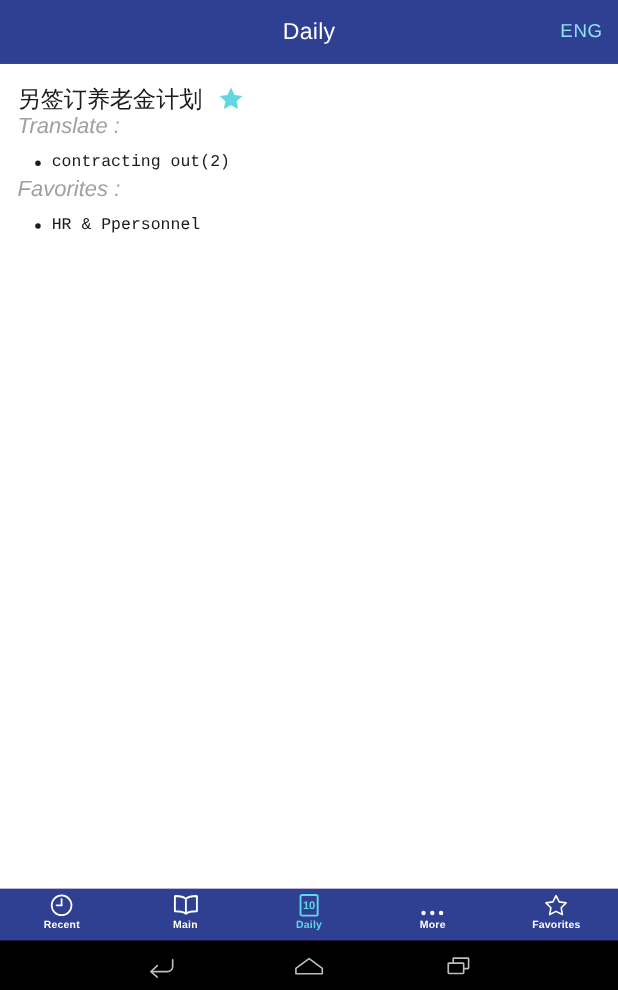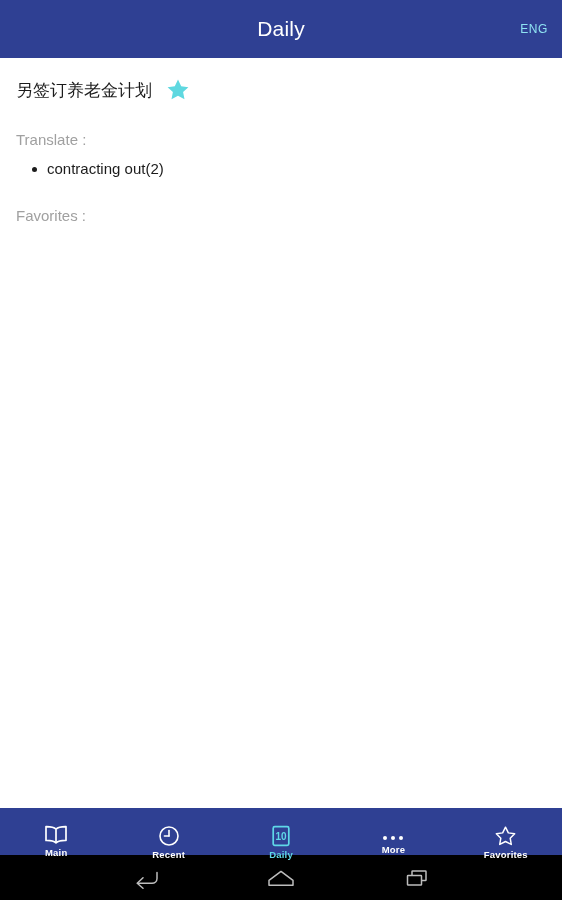--- a/index.html
+++ b/index.html
@@ -27,63 +27,64 @@
     color:#ffffff;
     font-size:21px;
     font-weight:400;
     letter-spacing:.2px;
   }
   .lang-btn {
     position:absolute;
     right:14px; top:50%;
     transform:translateY(-50%);
     color:#8fe3f2;
-    font-size:12px;
+    font-size:17px;
     letter-spacing:.6px;
     background:none; border:none;
     font-family:"Liberation Sans", sans-serif;
     cursor:pointer;
   }
 
   
   .content {
     flex:1 1 auto;
     background:#ffffff;
     padding:0 16px;
     overflow:hidden;
   }
   .entry-title-row {
     display:flex; align-items:center;
     gap:14px;
     padding-top:18px;
     height:46px;
   }
   .entry-title {
-    font-size:17px;
+    font-size:21px;
     color:#1b1b1b;
     font-weight:400;
     line-height:1;
   }
   .star-fav {
     width:24px; height:24px;
     display:inline-block;
     flex:0 0 24px;
     cursor:pointer;
   }
   .star-fav svg { display:block; }
 
   .section-label {
     color:#a0a0a0;
-    font-size:15px;
-    margin-top:27px;
+    font-size:20px;
     font-weight:400;
+    font-style:italic;
   }
   ul.bullets {
     list-style:none;
     margin-top:10px;
+    font-family:Liberation Mono, monospace;
   }
   ul.bullets li {
     position:relative;
     padding-left:31px;
     font-size:15px;
     color:#1c1c1c;
     line-height:22px;
     margin-bottom:2px;
   }
   ul.bullets li::before {
@@ -102,21 +103,21 @@
     background:#2f4093;
     display:flex;
     align-items:stretch;
   }
   .tab {
     flex:1 1 0;
     display:flex;
     flex-direction:column;
     align-items:center;
     justify-content:flex-start;
-    padding-top:17px;
+    padding-top:4px;
     cursor:pointer;
     position:relative;
   }
   .tab-ico {
     height:22px;
     display:flex; align-items:center; justify-content:center;
   }
   .tab-ico svg { display:block; }
   .tab-label {
     font-size:9.5px;
@@ -177,45 +178,48 @@
         </svg>
       </span>
     </div>
 
     <div class="section-label">Translate :</div>
     <ul class="bullets">
       <li>contracting out(2)</li>
     </ul>
 
     <div class="section-label">Favorites :</div>
+    <ul class="bullets">
+      <li>HR &amp; Ppersonnel</li>
+    </ul>
 
   </div>
 
   <div class="tabbar">
+
+    <div class="tab">
+      <span class="tab-ico">
+        <svg width="22" height="22" viewBox="0 0 22 22">
+          <circle cx="11" cy="11" r="9" fill="none" stroke="#ffffff" stroke-width="1.6"></circle>
+          <line x1="11" y1="11" x2="11" y2="5.5" stroke="#ffffff" stroke-width="1.6" stroke-linecap="round"></line>
+          <line x1="11" y1="11" x2="6.4" y2="11" stroke="#ffffff" stroke-width="1.6" stroke-linecap="round"></line>
+        </svg>
+      </span>
+      <span class="tab-label">Recent</span>
+    </div>
 
     <div class="tab">
       <span class="tab-ico">
         <svg width="26" height="20" viewBox="0 0 26 20">
           <path d="M13 4.2 C10.6 1.9 7.6 1.5 3 1.6 L3 15.4 C7.6 15.3 10.6 15.7 13 17.8
                    C15.4 15.7 18.4 15.3 23 15.4 L23 1.6 C18.4 1.5 15.4 1.9 13 4.2 Z" fill="none" stroke="#ffffff" stroke-width="1.7" stroke-linejoin="round"></path>
           <line x1="13" y1="4.4" x2="13" y2="17.6" stroke="#ffffff" stroke-width="1.7"></line>
         </svg>
       </span>
       <span class="tab-label">Main</span>
-    </div>
-
-    <div class="tab">
-      <span class="tab-ico">
-        <svg width="22" height="22" viewBox="0 0 22 22">
-          <circle cx="11" cy="11" r="9" fill="none" stroke="#ffffff" stroke-width="1.6"></circle>
-          <line x1="11" y1="11" x2="11" y2="5.5" stroke="#ffffff" stroke-width="1.6" stroke-linecap="round"></line>
-          <line x1="11" y1="11" x2="6.4" y2="11" stroke="#ffffff" stroke-width="1.6" stroke-linecap="round"></line>
-        </svg>
-      </span>
-      <span class="tab-label">Recent</span>
     </div>
 
     <div class="tab active">
       <span class="tab-ico">
         <svg width="20" height="22" viewBox="0 0 20 22">
           <rect x="2.2" y="1.6" width="15.6" height="18.8" rx="1.6" fill="none" stroke="#5fd8e8" stroke-width="1.7"></rect>
           <text x="10" y="14.6" text-anchor="middle" font-family="Liberation Sans, sans-serif" font-size="10" font-weight="bold" fill="#5fd8e8">10</text>
         </svg>
       </span>
       <span class="tab-label">Daily</span>

